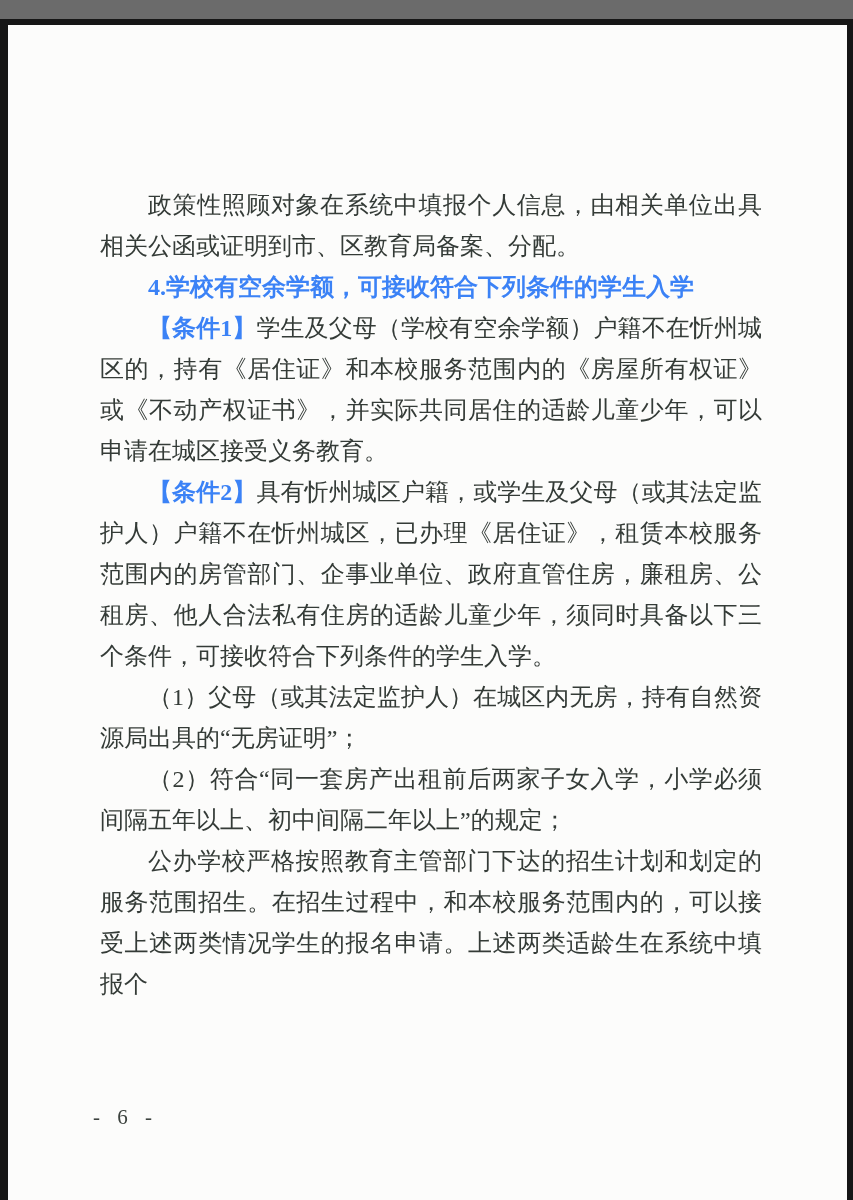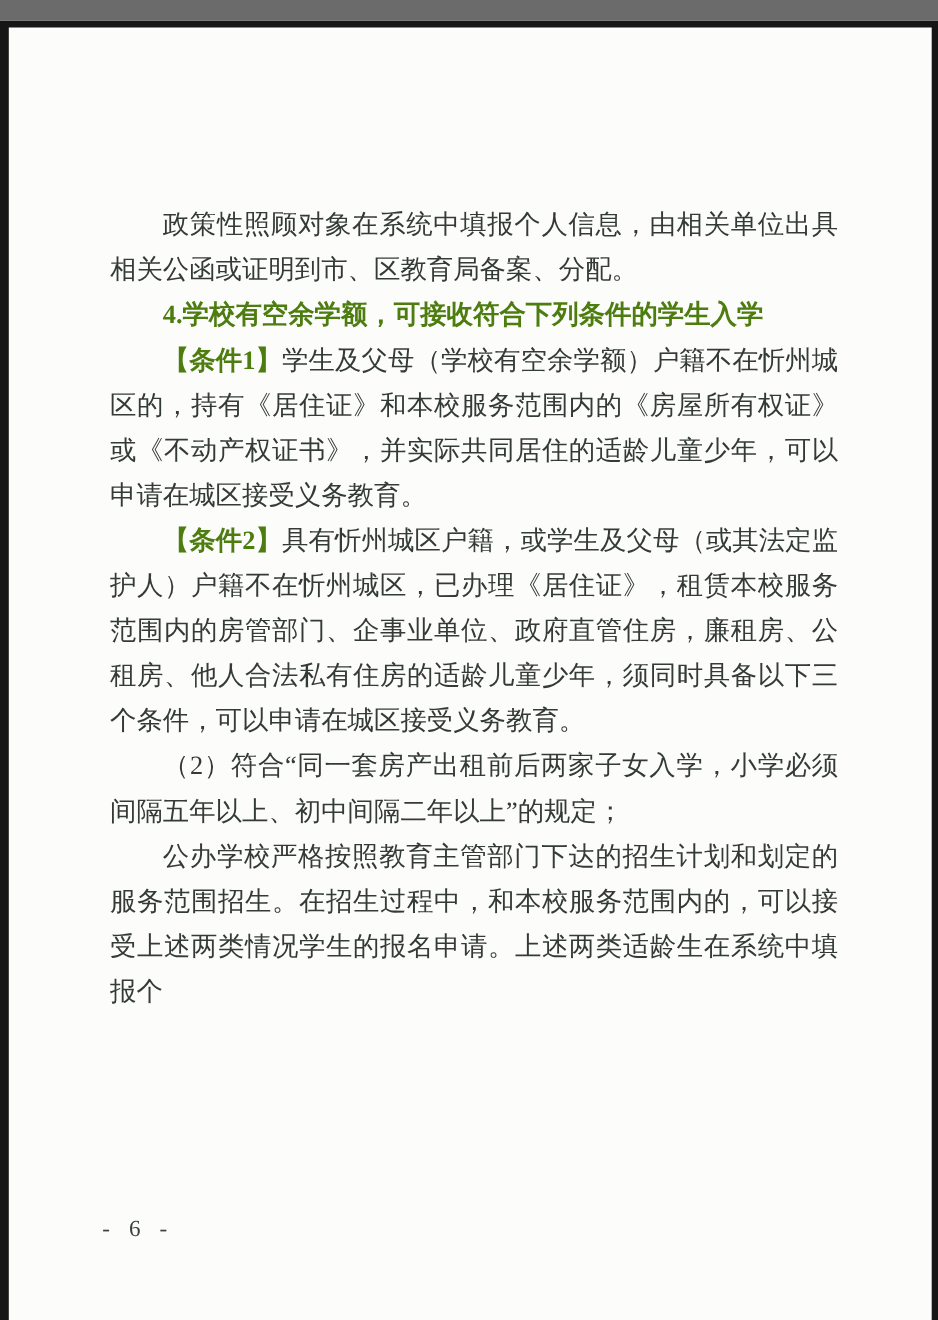--- a/index.html
+++ b/index.html
@@ -34,37 +34,38 @@
     margin: 0;
     padding: 0;
     text-indent: 2em;
   }
   .content p.heading {
     font-weight: bold;
     color: #272d2a;
   }
   .content span.b {
     font-weight: bold;
-    color: #4d7c0f;
+    color: #3b82f6;
   }
   .page-number {
     position: absolute;
     left: 85px;
     top: 1080px;
     font-size: 21px;
     letter-spacing: 6px;
     color: #3c423e;
   }
 </style>
 </head>
 <body>
 
 <div class="page" style="background: rgb(252, 252, 251); border-color: rgb(22, 22, 22);">
   <div class="content" id="doc-body" style="color: rgb(52, 59, 55);">
       <p><span>政策性照顾对象在系统中填报个人信息，由相关单位出具相关公函或证明到市、区教育局备案、分配。</span></p>
       <p class="heading"><span class="b">4.学校有空余学额，可接收符合下列条件的学生入学</span></p>
       <p><span class="b">【条件1】</span><span>学生及父母（学校有空余学额）户籍不在忻州城区的，持有《居住证》和本校服务范围内的《房屋所有权证》或《不动产权证书》，并实际共同居住的适龄儿童少年，可以申请在城区接受义务教育。</span></p>
-      <p><span class="b">【条件2】</span><span>具有忻州城区户籍，或学生及父母（或其法定监护人）户籍不在忻州城区，已办理《居住证》，租赁本校服务范围内的房管部门、企事业单位、政府直管住房，廉租房、公租房、他人合法私有住房的适龄儿童少年，须同时具备以下三个条件，可以申请在城区接受义务教育。</span></p>
+      <p><span class="b">【条件2】</span><span>具有忻州城区户籍，或学生及父母（或其法定监护人）户籍不在忻州城区，已办理《居住证》，租赁本校服务范围内的房管部门、企事业单位、政府直管住房，廉租房、公租房、他人合法私有住房的适龄儿童少年，须同时具备以下三个条件，可接收符合下列条件的学生入学。</span></p>
+      <p><span>（1）父母（或其法定监护人）在城区内无房，持有自然资源局出具的“无房证明”；</span></p>
       <p><span>（2）符合“同一套房产出租前后两家子女入学，小学必须间隔五年以上、初中间隔二年以上”的规定；</span></p>
       <p><span>公办学校严格按照教育主管部门下达的招生计划和划定的服务范围招生。在招生过程中，和本校服务范围内的，可以接受上述两类情况学生的报名申请。上述两类适龄生在系统中填报个</span></p>
     </div>
   <div class="page-number">- 6 -</div>
 </div>
 
 </body></html>

